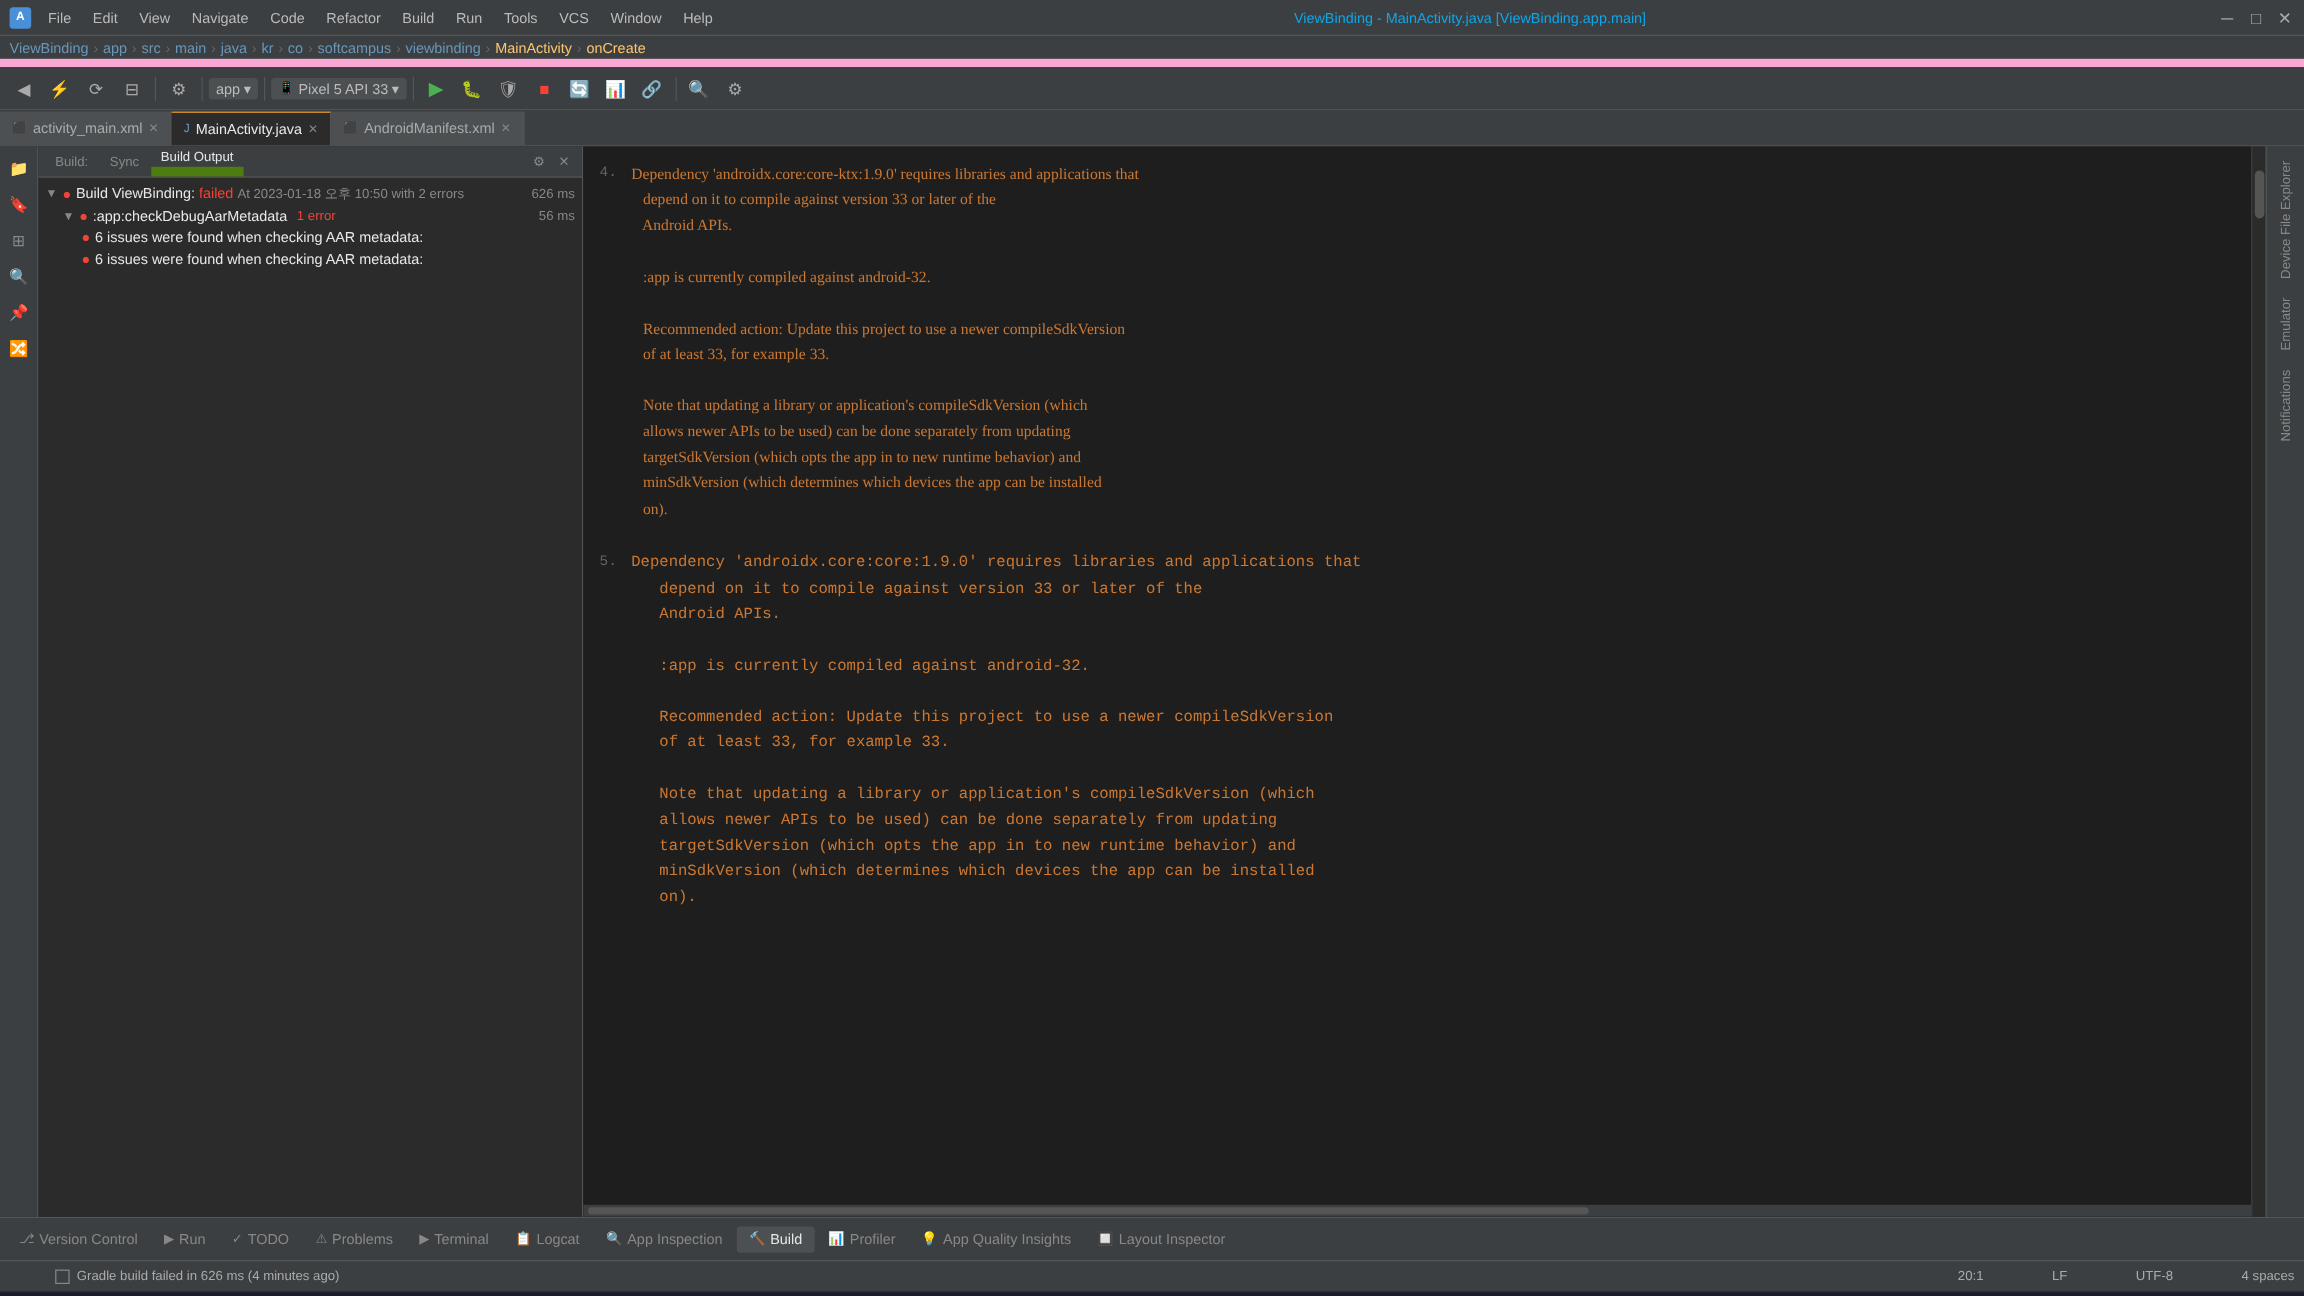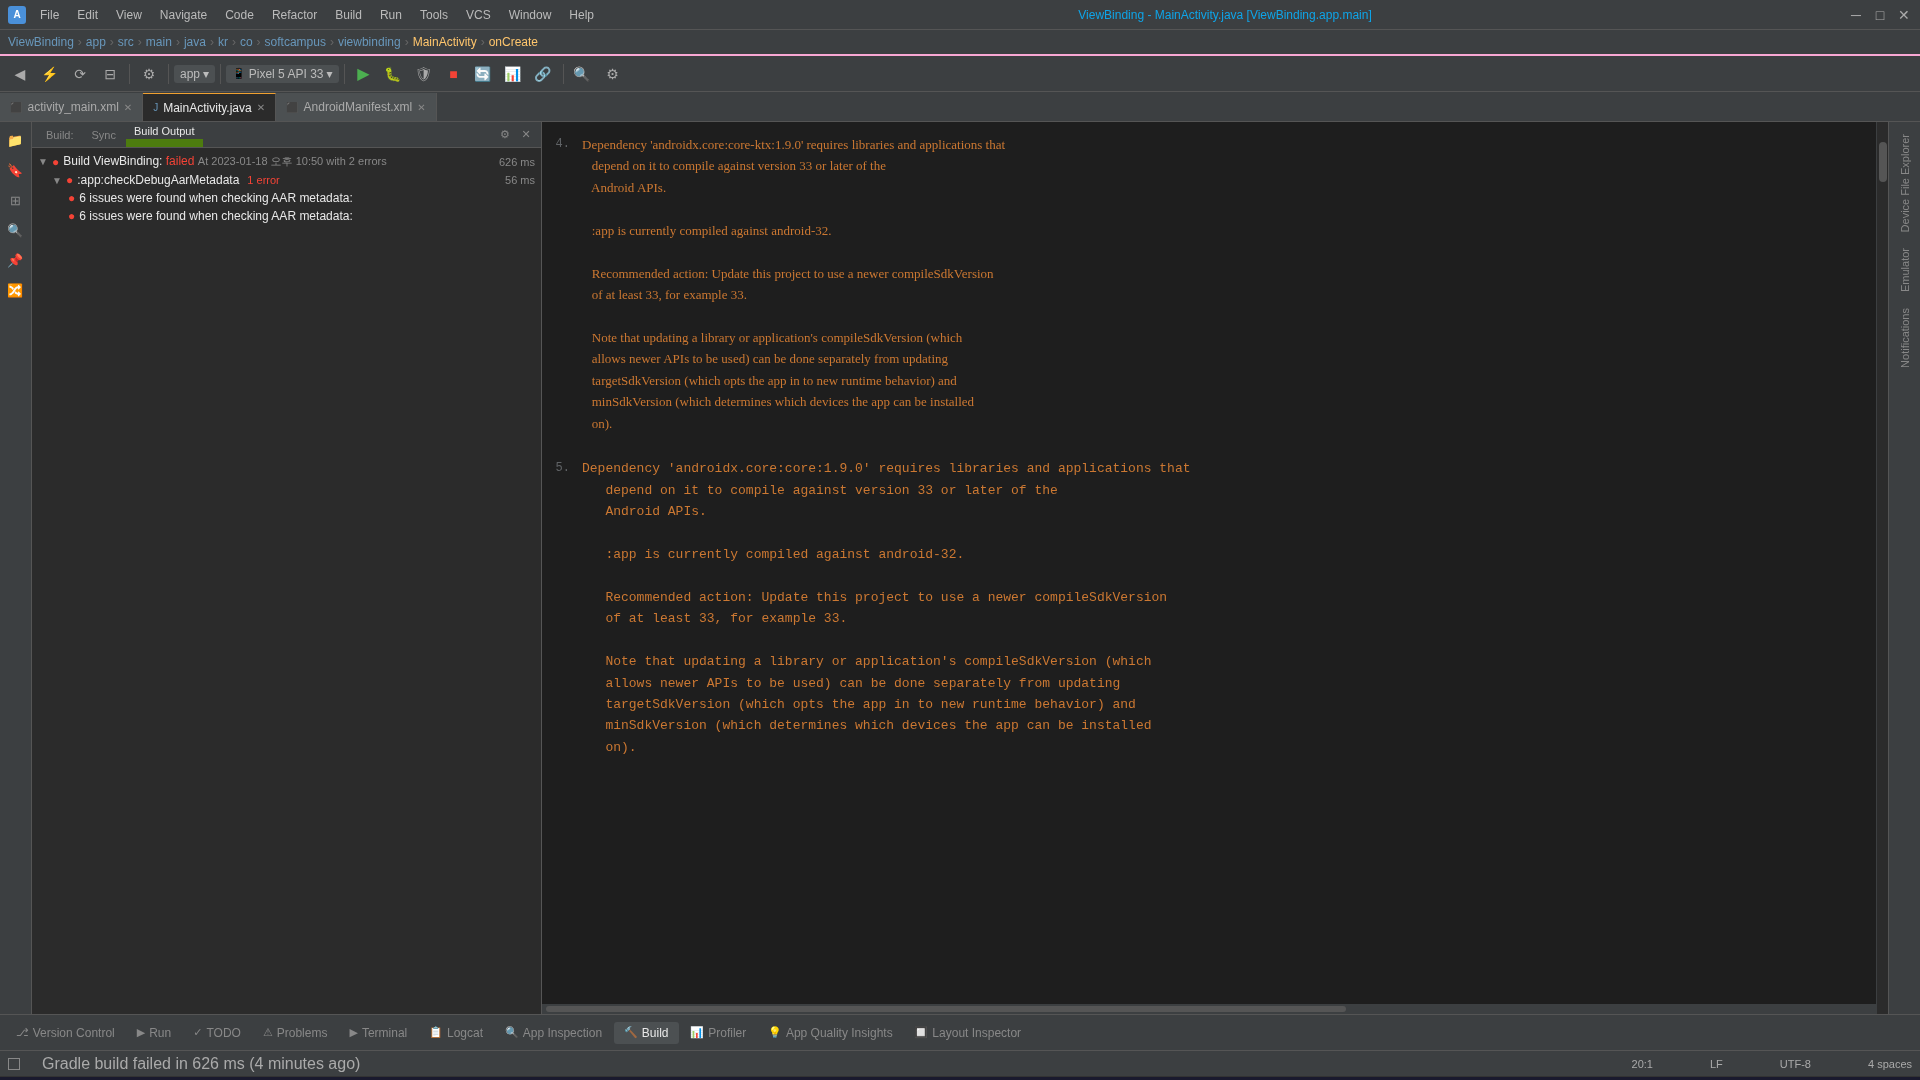--- a/index.html
+++ b/index.html
@@ -64,21 +64,21 @@
     
     .breadcrumb-bar {
       height: 26px;
       background: #3c3f41;
       display: flex;
       align-items: center;
       padding: 0 8px;
       gap: 4px;
       font-size: 12px;
       color: #aaa;
-      border-bottom: 2px solid #f9a8d4;
+      border-bottom: 7px solid #f9a8d4;
     }
     .breadcrumb-sep { color: #666; }
     .breadcrumb-link { color: #6897bb; cursor: pointer; }
     .breadcrumb-active { color: #ffc66d; }
 
     
     .toolbar {
       height: 36px;
       background: #3c3f41;
       display: flex;
@@ -155,21 +155,21 @@
     }
     .sidebar-icon {
       width: 28px; height: 28px;
       display: flex; align-items: center; justify-content: center;
       color: #888; cursor: pointer; border-radius: 3px;
       font-size: 13px;
     }
 
     
     .build-panel {
-      width: 510px;
+      width: 454px;
       background: #2b2b2b;
       border-right: 1px solid #555;
       display: flex;
       flex-direction: column;
       justify-content: flex-end;
     }
     .build-panel-header {
       height: 26px;
       background: #3c3f41;
       display: flex;
@@ -312,22 +312,22 @@
       height: 44px;
       background: #1a1a2e;
       display: flex;
       align-items: center;
       justify-content: space-between;
       padding: 0 8px;
       border-top: 1px solid #333;
     }
 
     .gradle-status {
-      display: flex; align-items: center; gap: 22px;
-      font-size: 16px; color: #aaa;
+      display: flex; align-items: center; gap: 6px;
+      font-size: 11px; color: #aaa; margin-left: 38px;
     }
     .gradle-checkbox {
       width: 12px; height: 12px;
       border: 1px solid #888;
       display: flex; align-items: center; justify-content: center;
     }
   </style>
 </head>
 <body>
 

